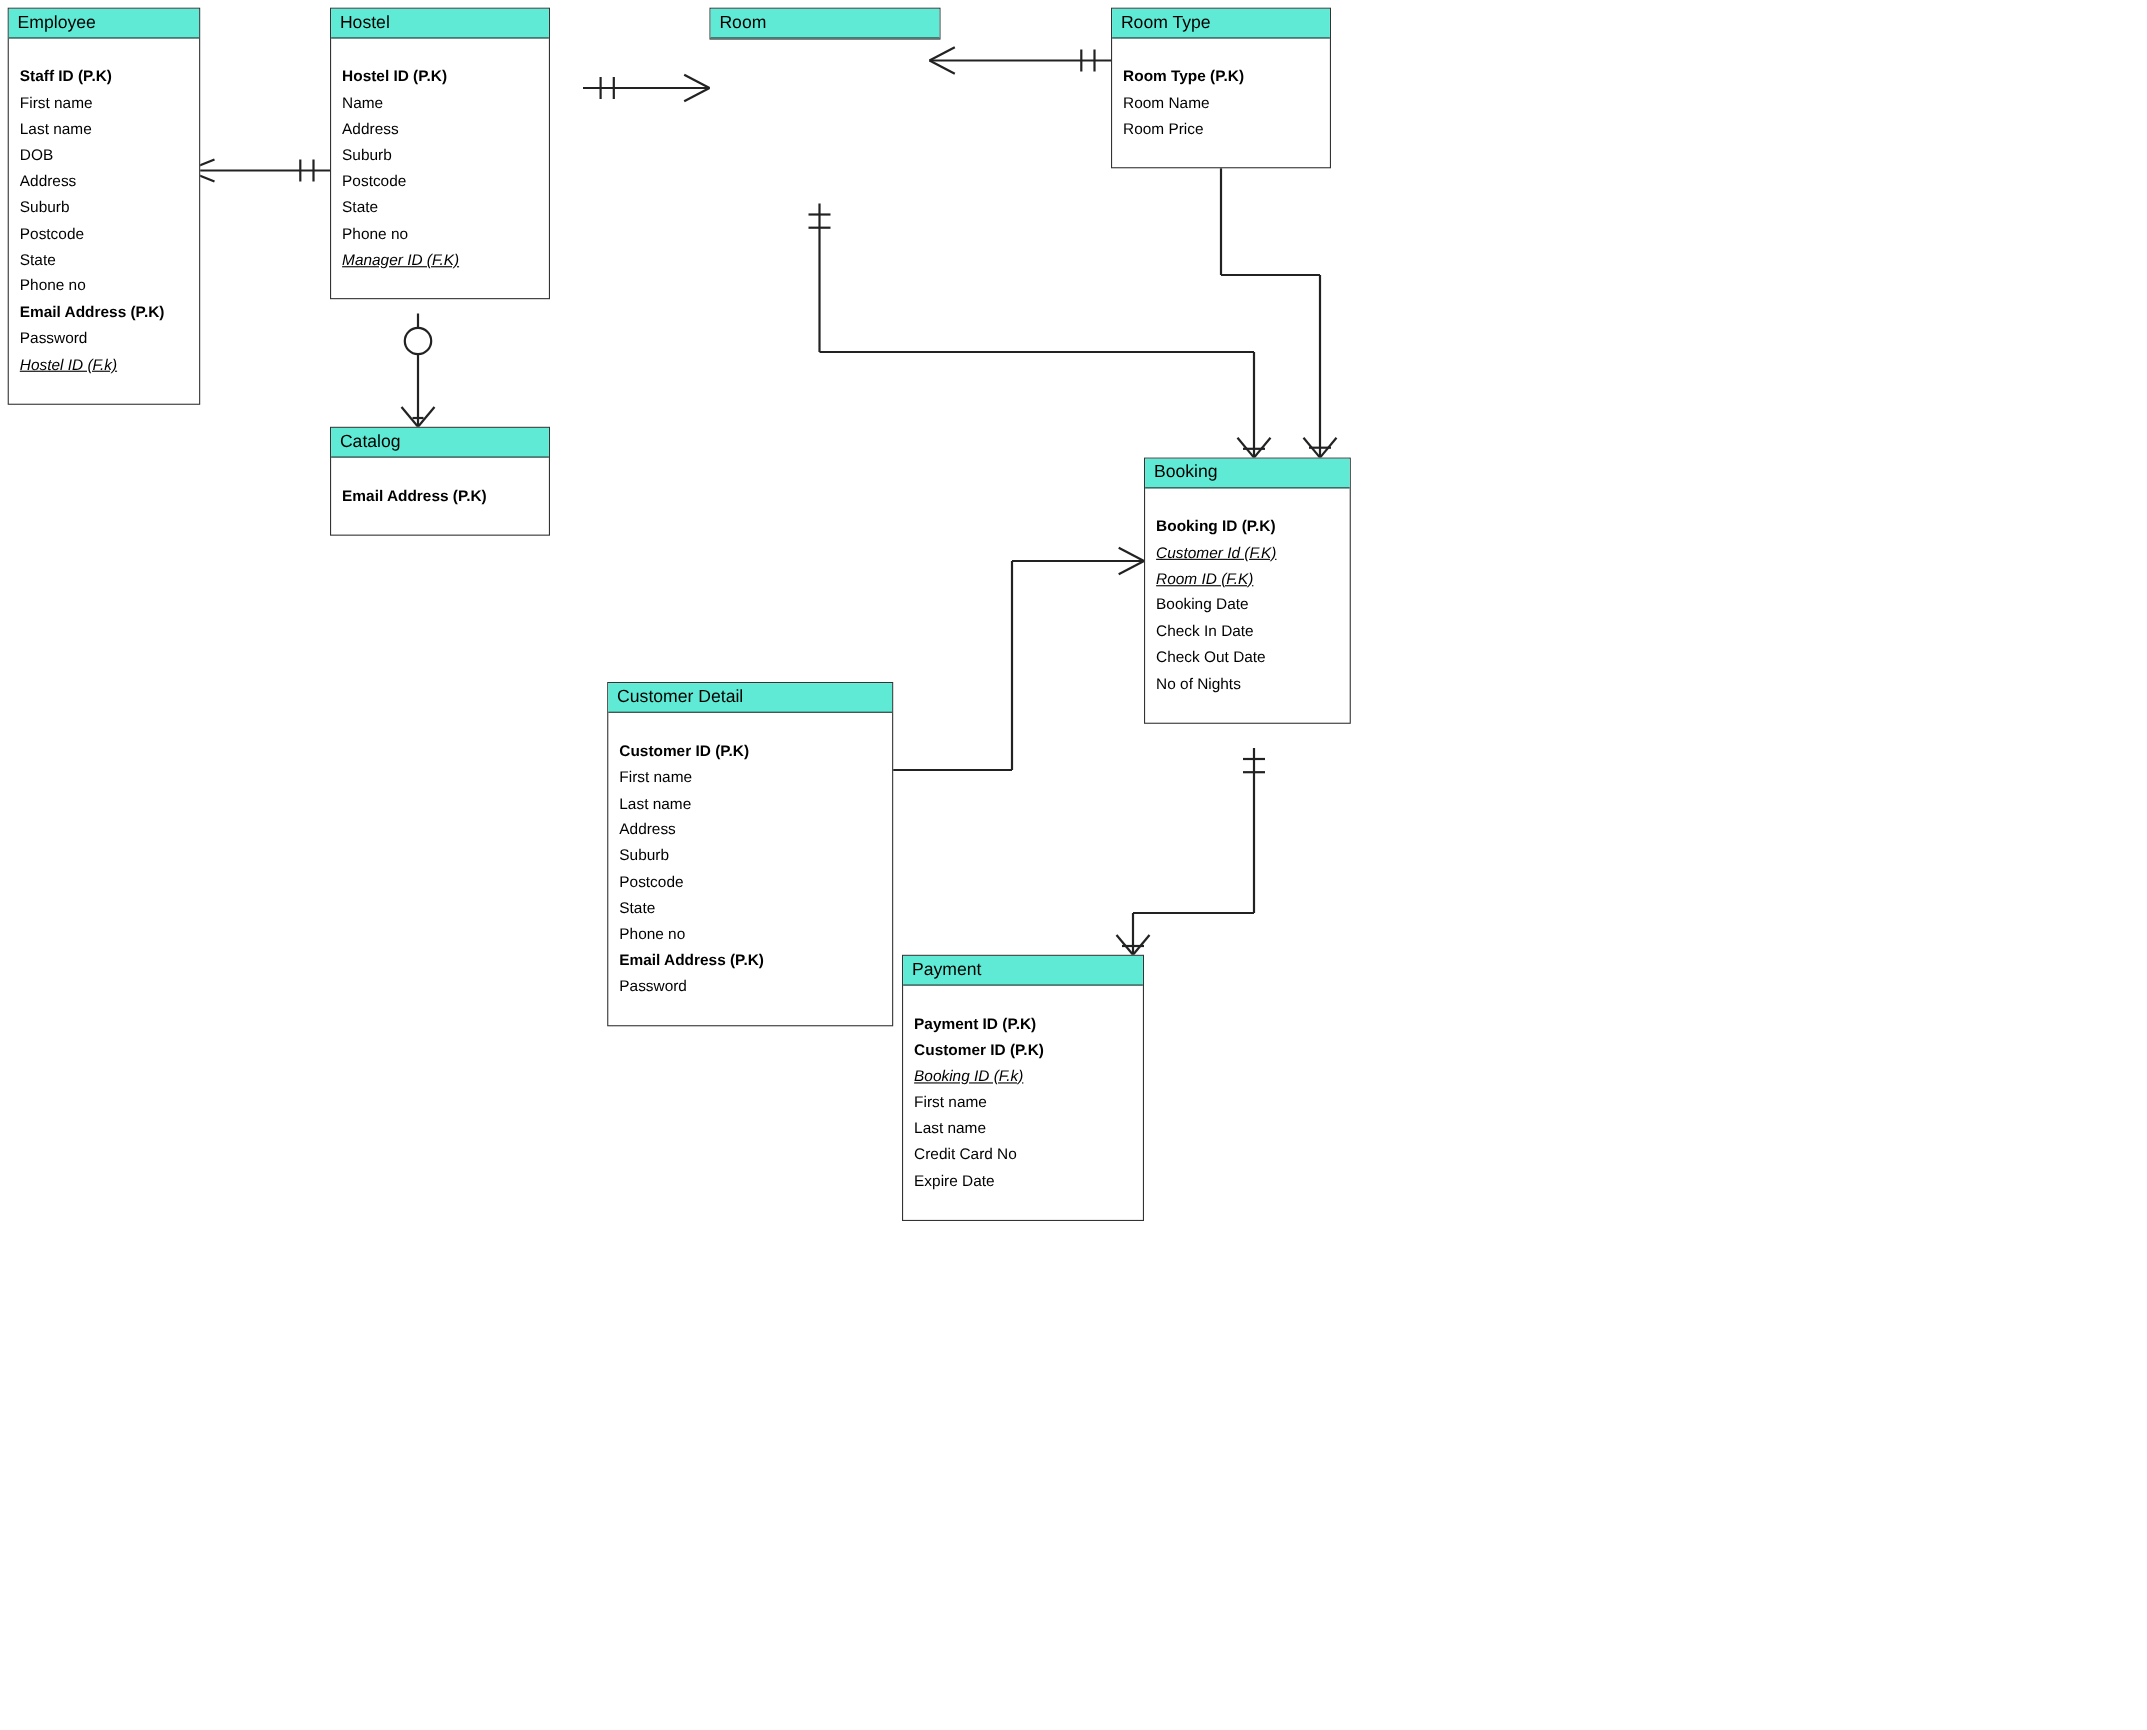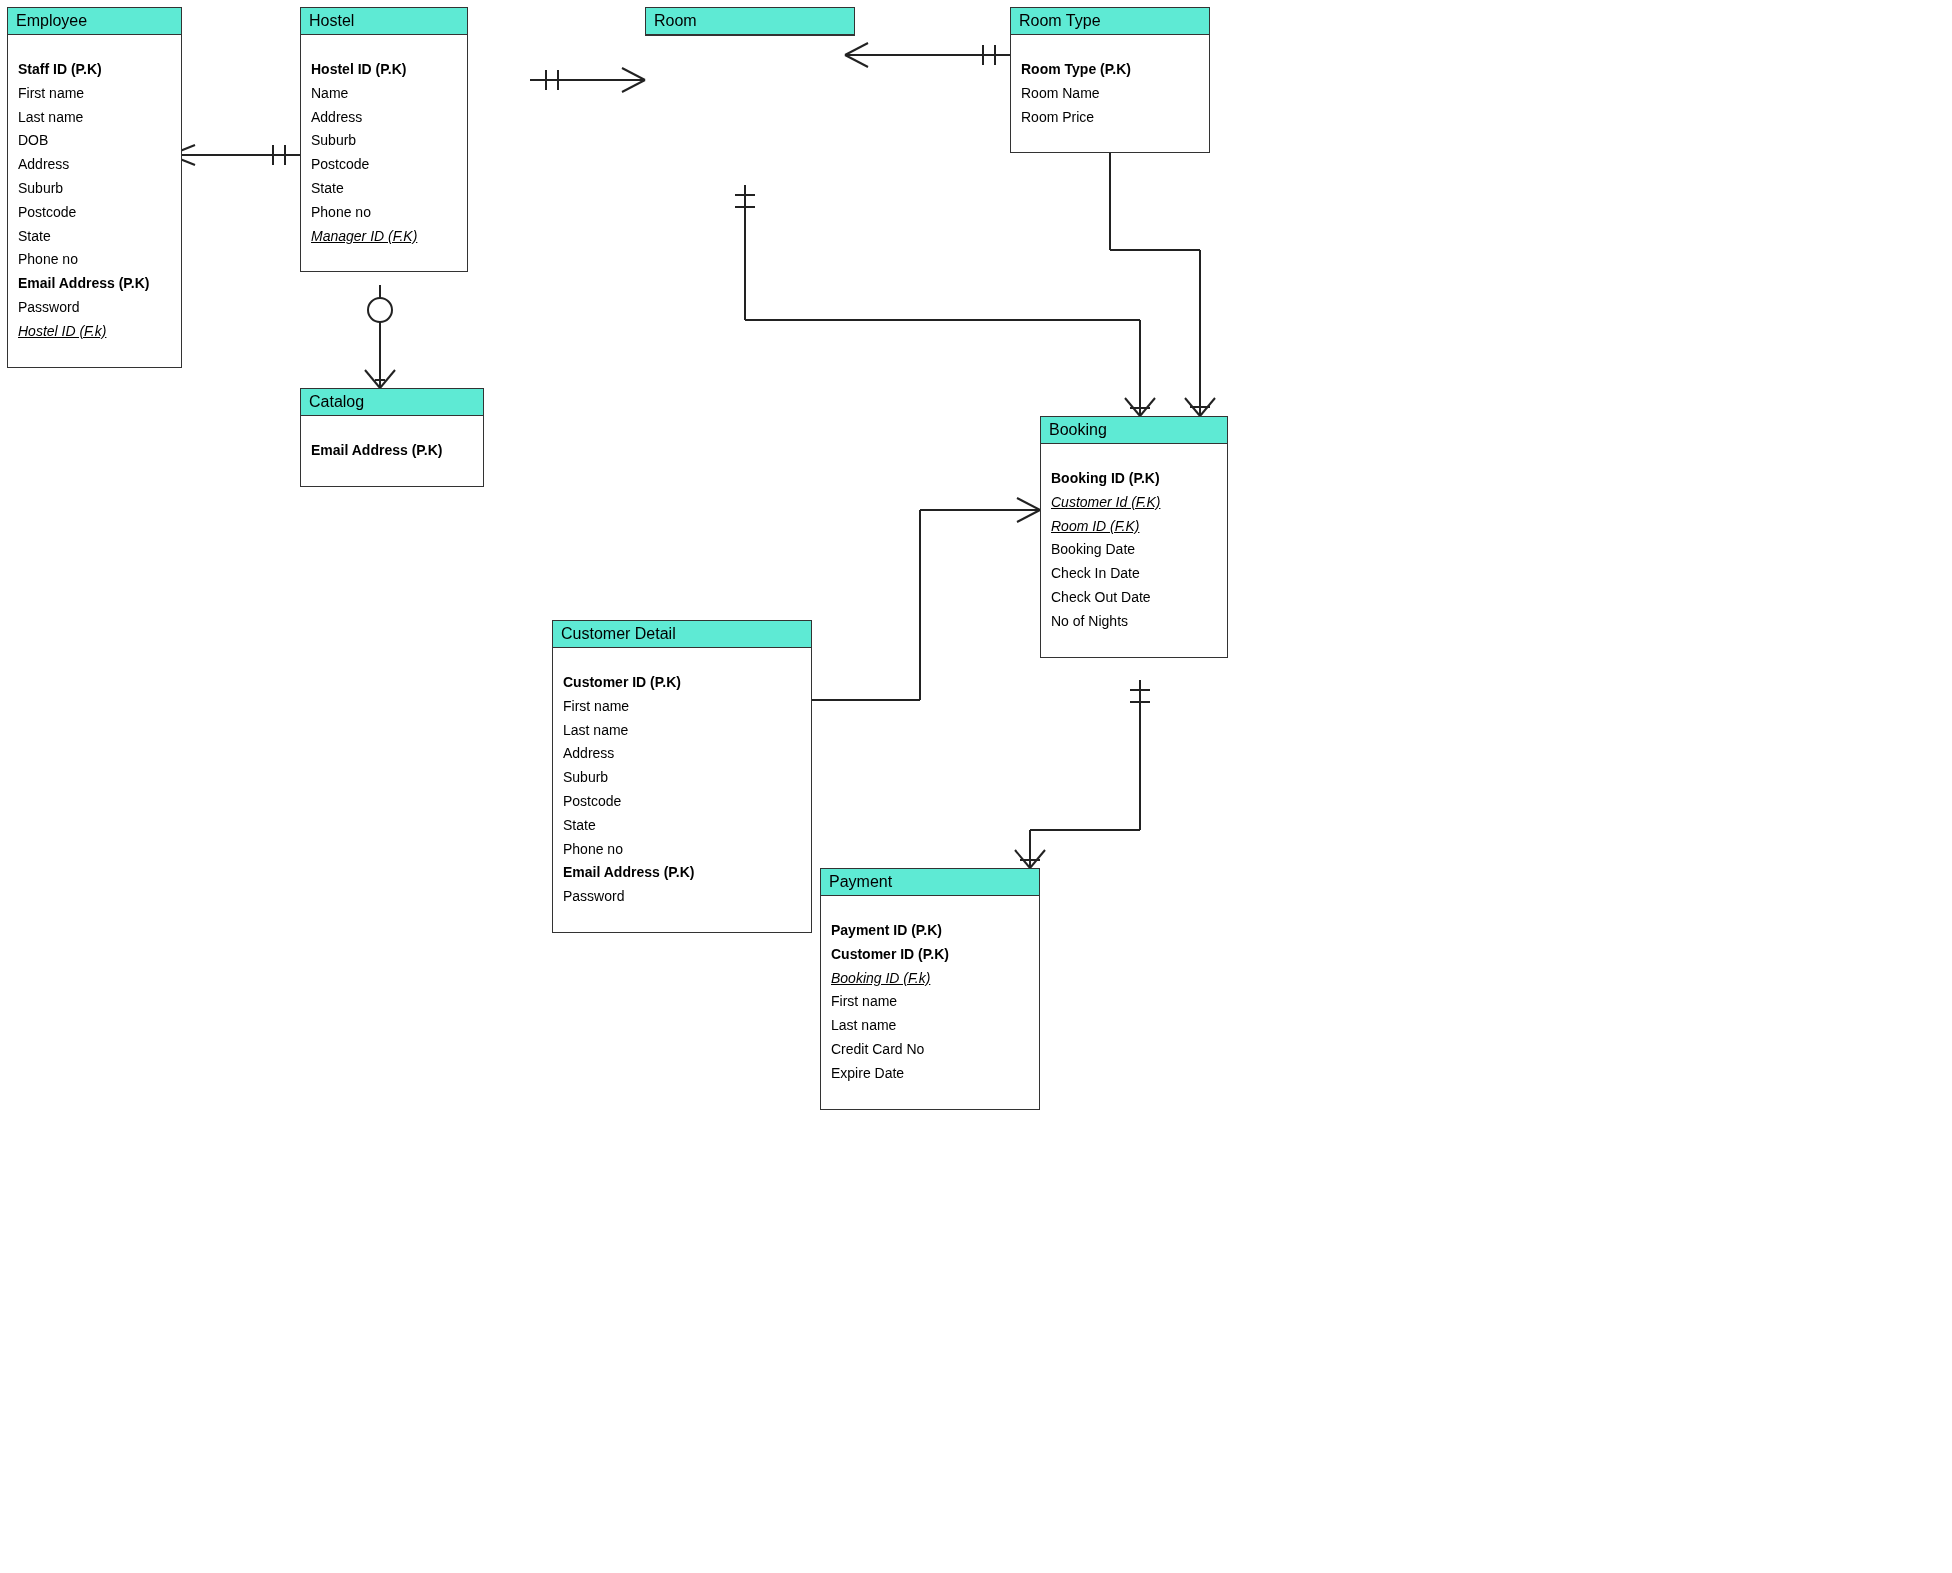--- a/index.html
+++ b/index.html
@@ -151,21 +151,21 @@
     <div class="field">Suburb</div>
     <div class="field">Postcode</div>
     <div class="field">State</div>
     <div class="field">Phone no</div>
     <div class="field pk">Email Address (P.K)</div>
     <div class="field">Password</div>
     <div class="field fk">Hostel ID (F.k)</div>
   </div>
 </div>
 
-<div class="entity" style="left: 300px; top: 7px; width: 168px;">
+<div class="entity" style="left: 300px; top: 7px; width: 200px;">
   <div class="entity-header">Hostel</div>
   <div class="entity-body">
     <div class="field pk">Hostel ID (P.K)</div>
     <div class="field">Name</div>
     <div class="field">Address</div>
     <div class="field">Suburb</div>
     <div class="field">Postcode</div>
     <div class="field">State</div>
     <div class="field">Phone no</div>
     <div class="field fk">Manager ID (F.K)</div>
@@ -178,21 +178,21 @@
 
 <div class="entity" style="left: 1010px; top: 7px; width: 200px;">
   <div class="entity-header">Room Type</div>
   <div class="entity-body">
     <div class="field pk">Room Type (P.K)</div>
     <div class="field">Room Name</div>
     <div class="field">Room Price</div>
   </div>
 </div>
 
-<div class="entity" style="left: 300px; top: 388px; width: 184px;">
+<div class="entity" style="left: 300px; top: 388px; width: 200px;">
   <div class="entity-header">Catalog</div>
   <div class="entity-body">
     <div class="field pk">Email Address (P.K)</div>
   </div>
 </div>
 
 <div class="entity" style="left: 552px; top: 620px; width: 260px;">
   <div class="entity-header">Customer Detail</div>
   <div class="entity-body">
     <div class="field pk">Customer ID (P.K)</div>

